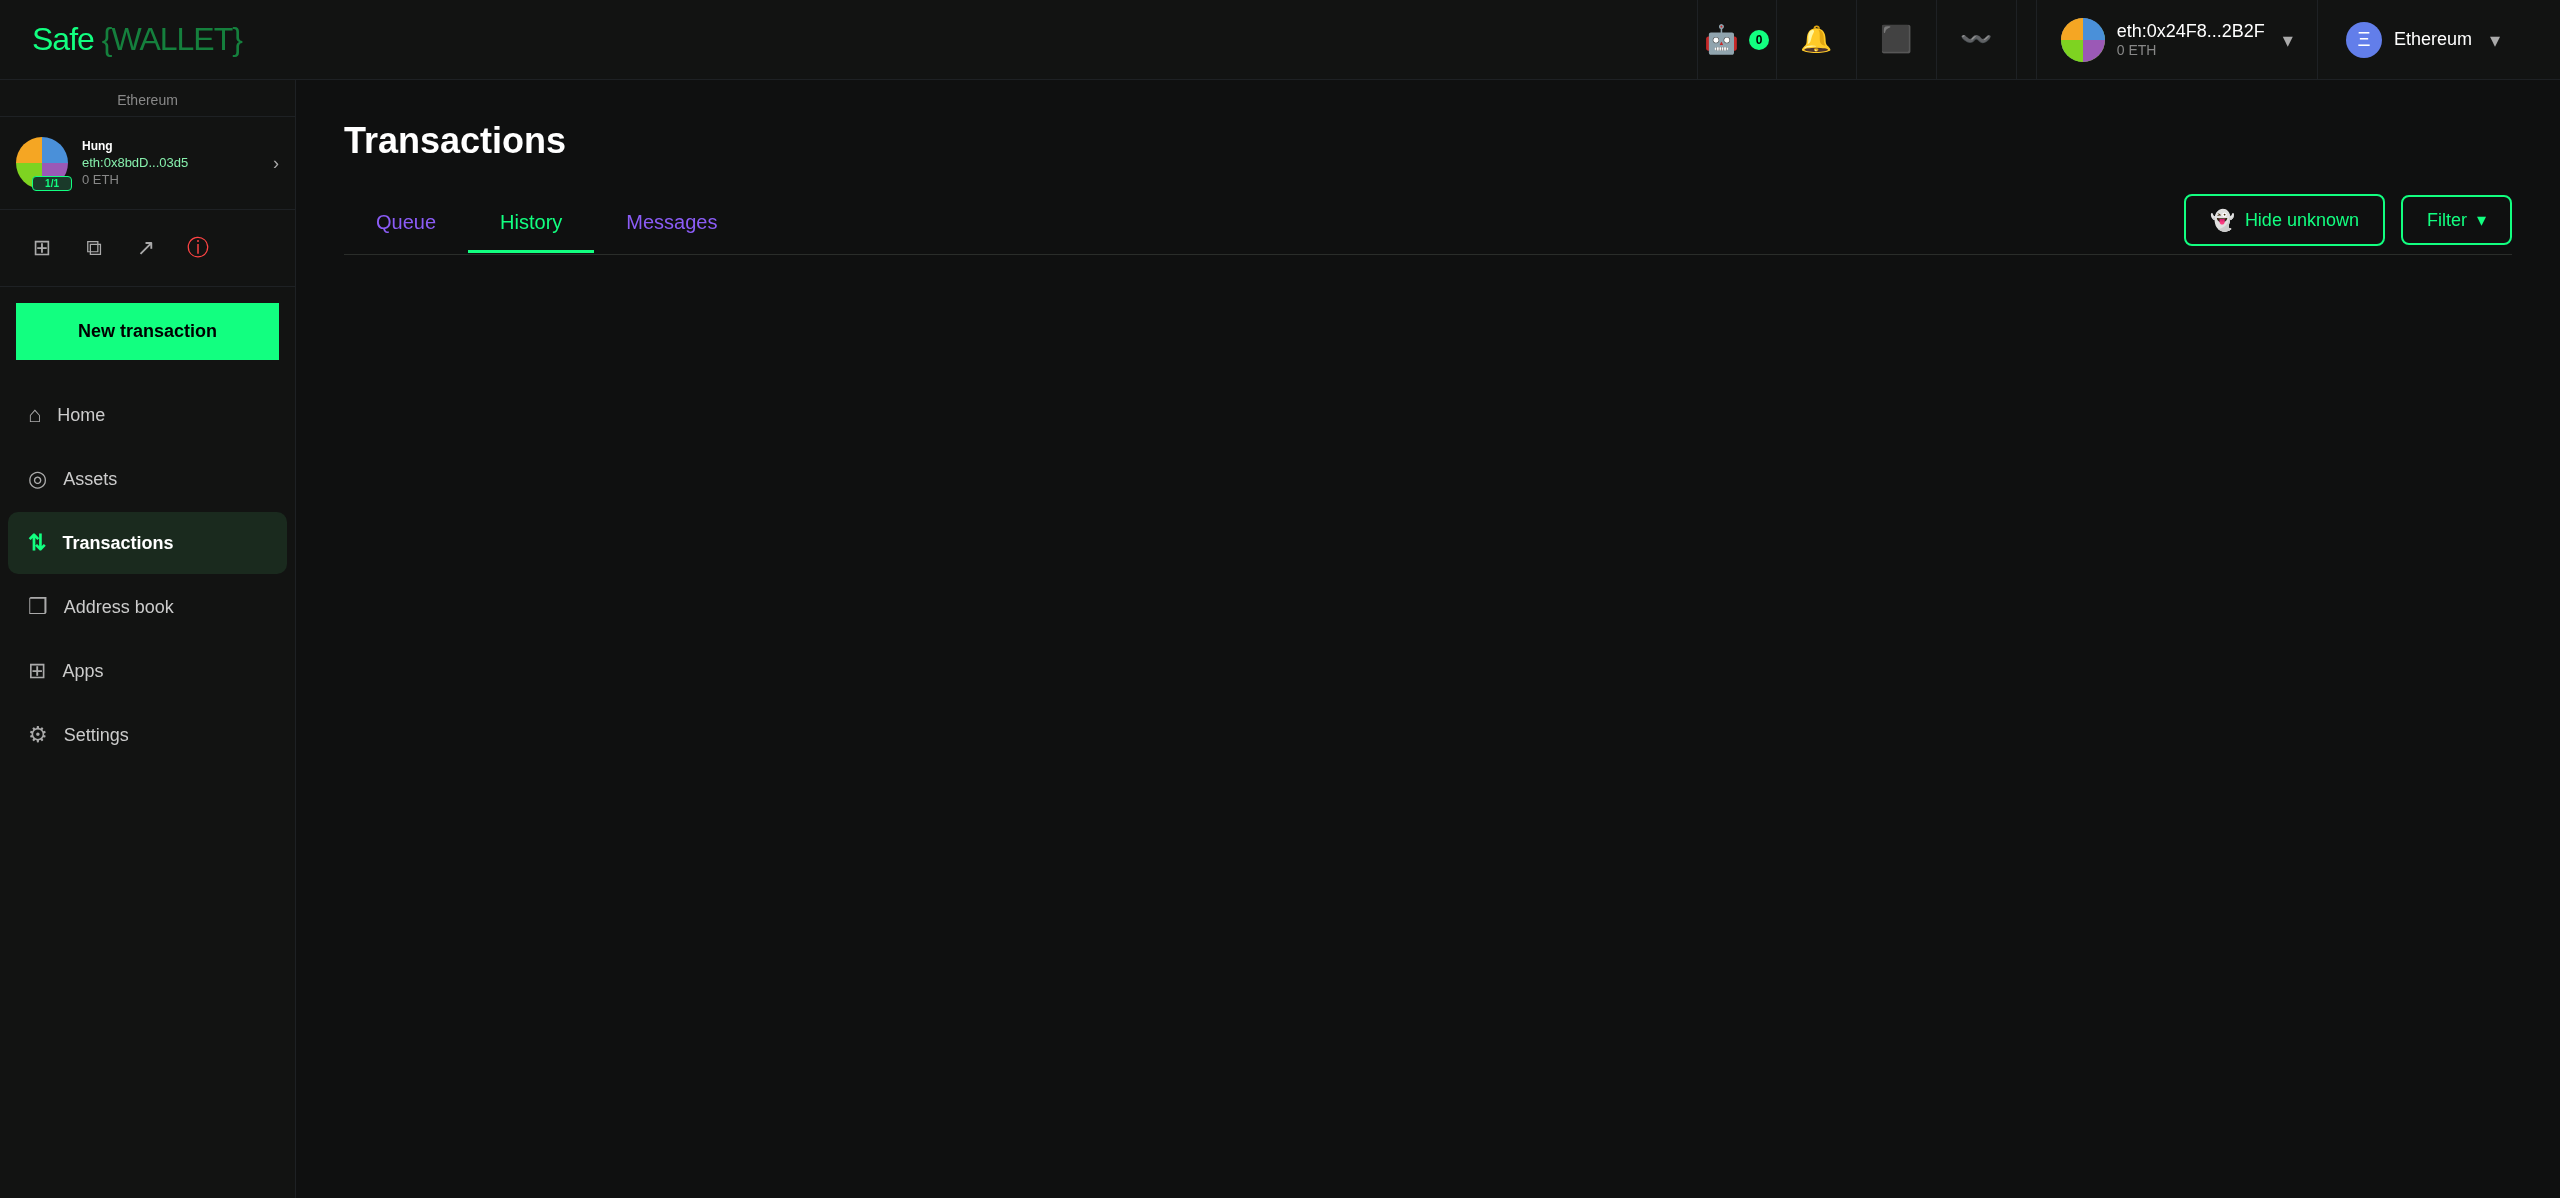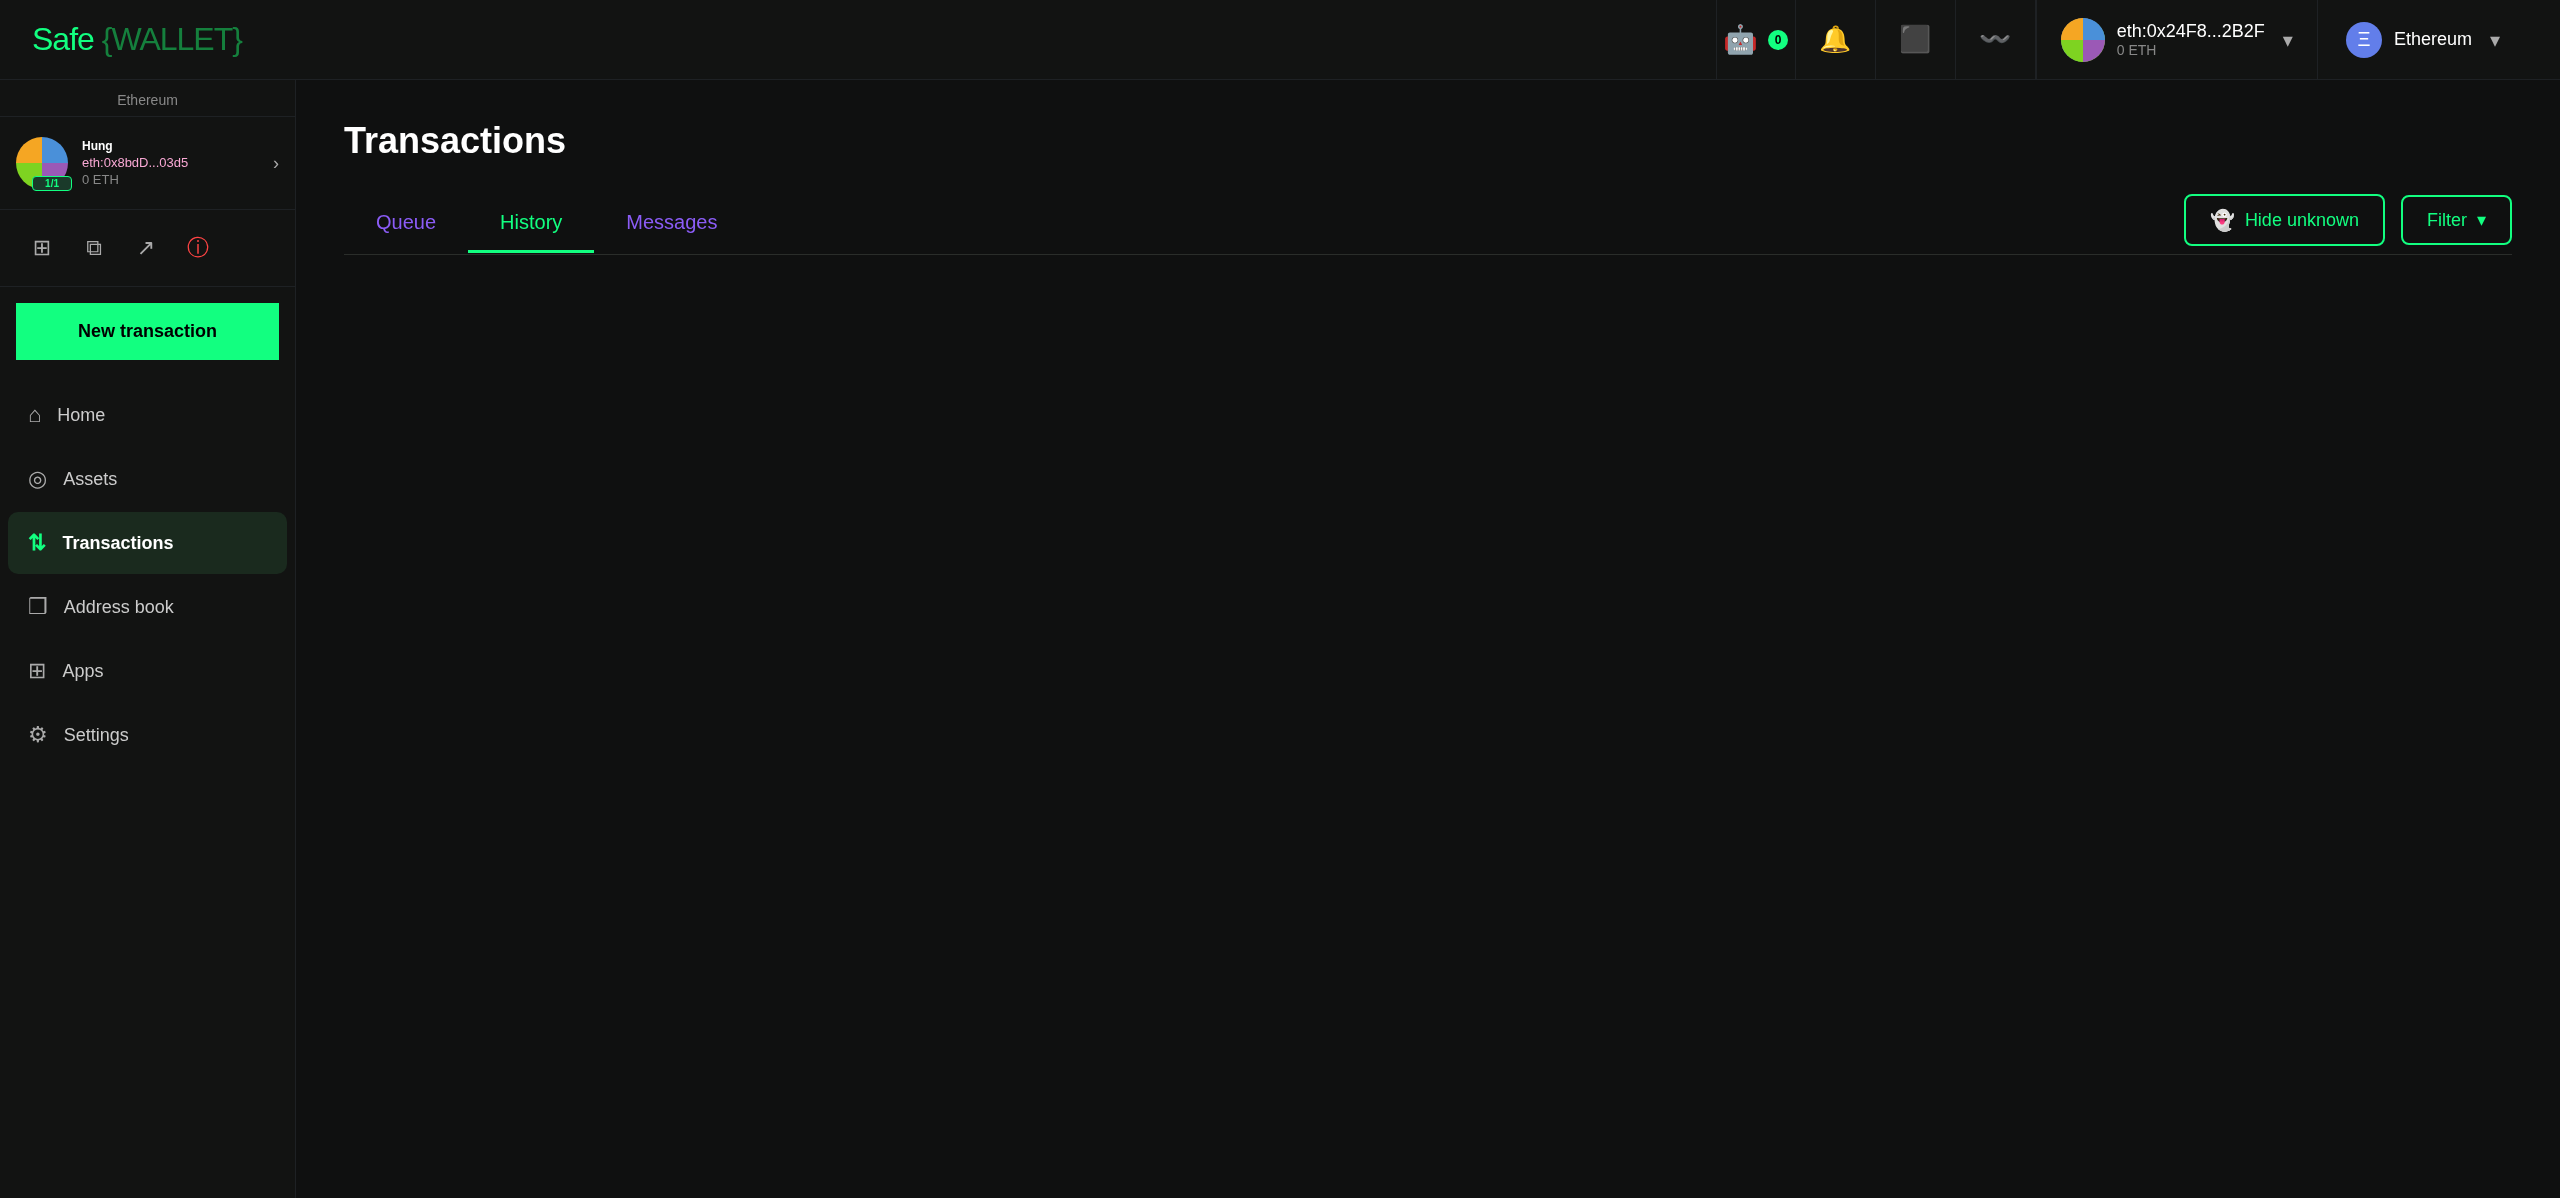--- a/index.html
+++ b/index.html
@@ -76,20 +76,21 @@
     }
     .topnav-wallet-btn {
       display: flex;
       align-items: center;
       gap: 12px;
       padding: 0 24px;
       height: 80px;
       border-left: 1px solid #1e2124;
       border-right: 1px solid #1e2124;
       cursor: pointer;
+      margin-left: 19px;
     }
     .wallet-avatar {
       width: 44px;
       height: 44px;
       border-radius: 50%;
       background: linear-gradient(135deg, #f5a623 0%, #4a90d9 40%, #7ed321 80%);
       flex-shrink: 0;
       position: relative;
       overflow: hidden;
     }
@@ -187,21 +188,21 @@
       background: #1a3a2a;
       border: 1px solid #12ff80;
       border-radius: 4px;
       font-size: 10px;
       color: #12ff80;
       padding: 1px 12px;
       font-weight: 700;
     }
     .sidebar-wallet-text { flex: 1; }
     .sidebar-wallet-name { font-size: 12px; font-weight: 600; color: #fff; }
-    .sidebar-wallet-addr { font-size: 13px; color: #f9a8d4; margin-top: 2px; }
+    .sidebar-wallet-addr { font-size: 13px; color: #86efac; margin-top: 2px; }
     .sidebar-wallet-bal { font-size: 13px; color: #888; margin-top: 2px; }
     .sidebar-chevron { color: #aaa; font-size: 18px; }
     .sidebar-icon-row {
       display: flex;
       align-items: center;
       gap: 0;
       padding: 14px 16px;
       border-bottom: 1px solid #1e2124;
     }
     .sidebar-icon-btn {

